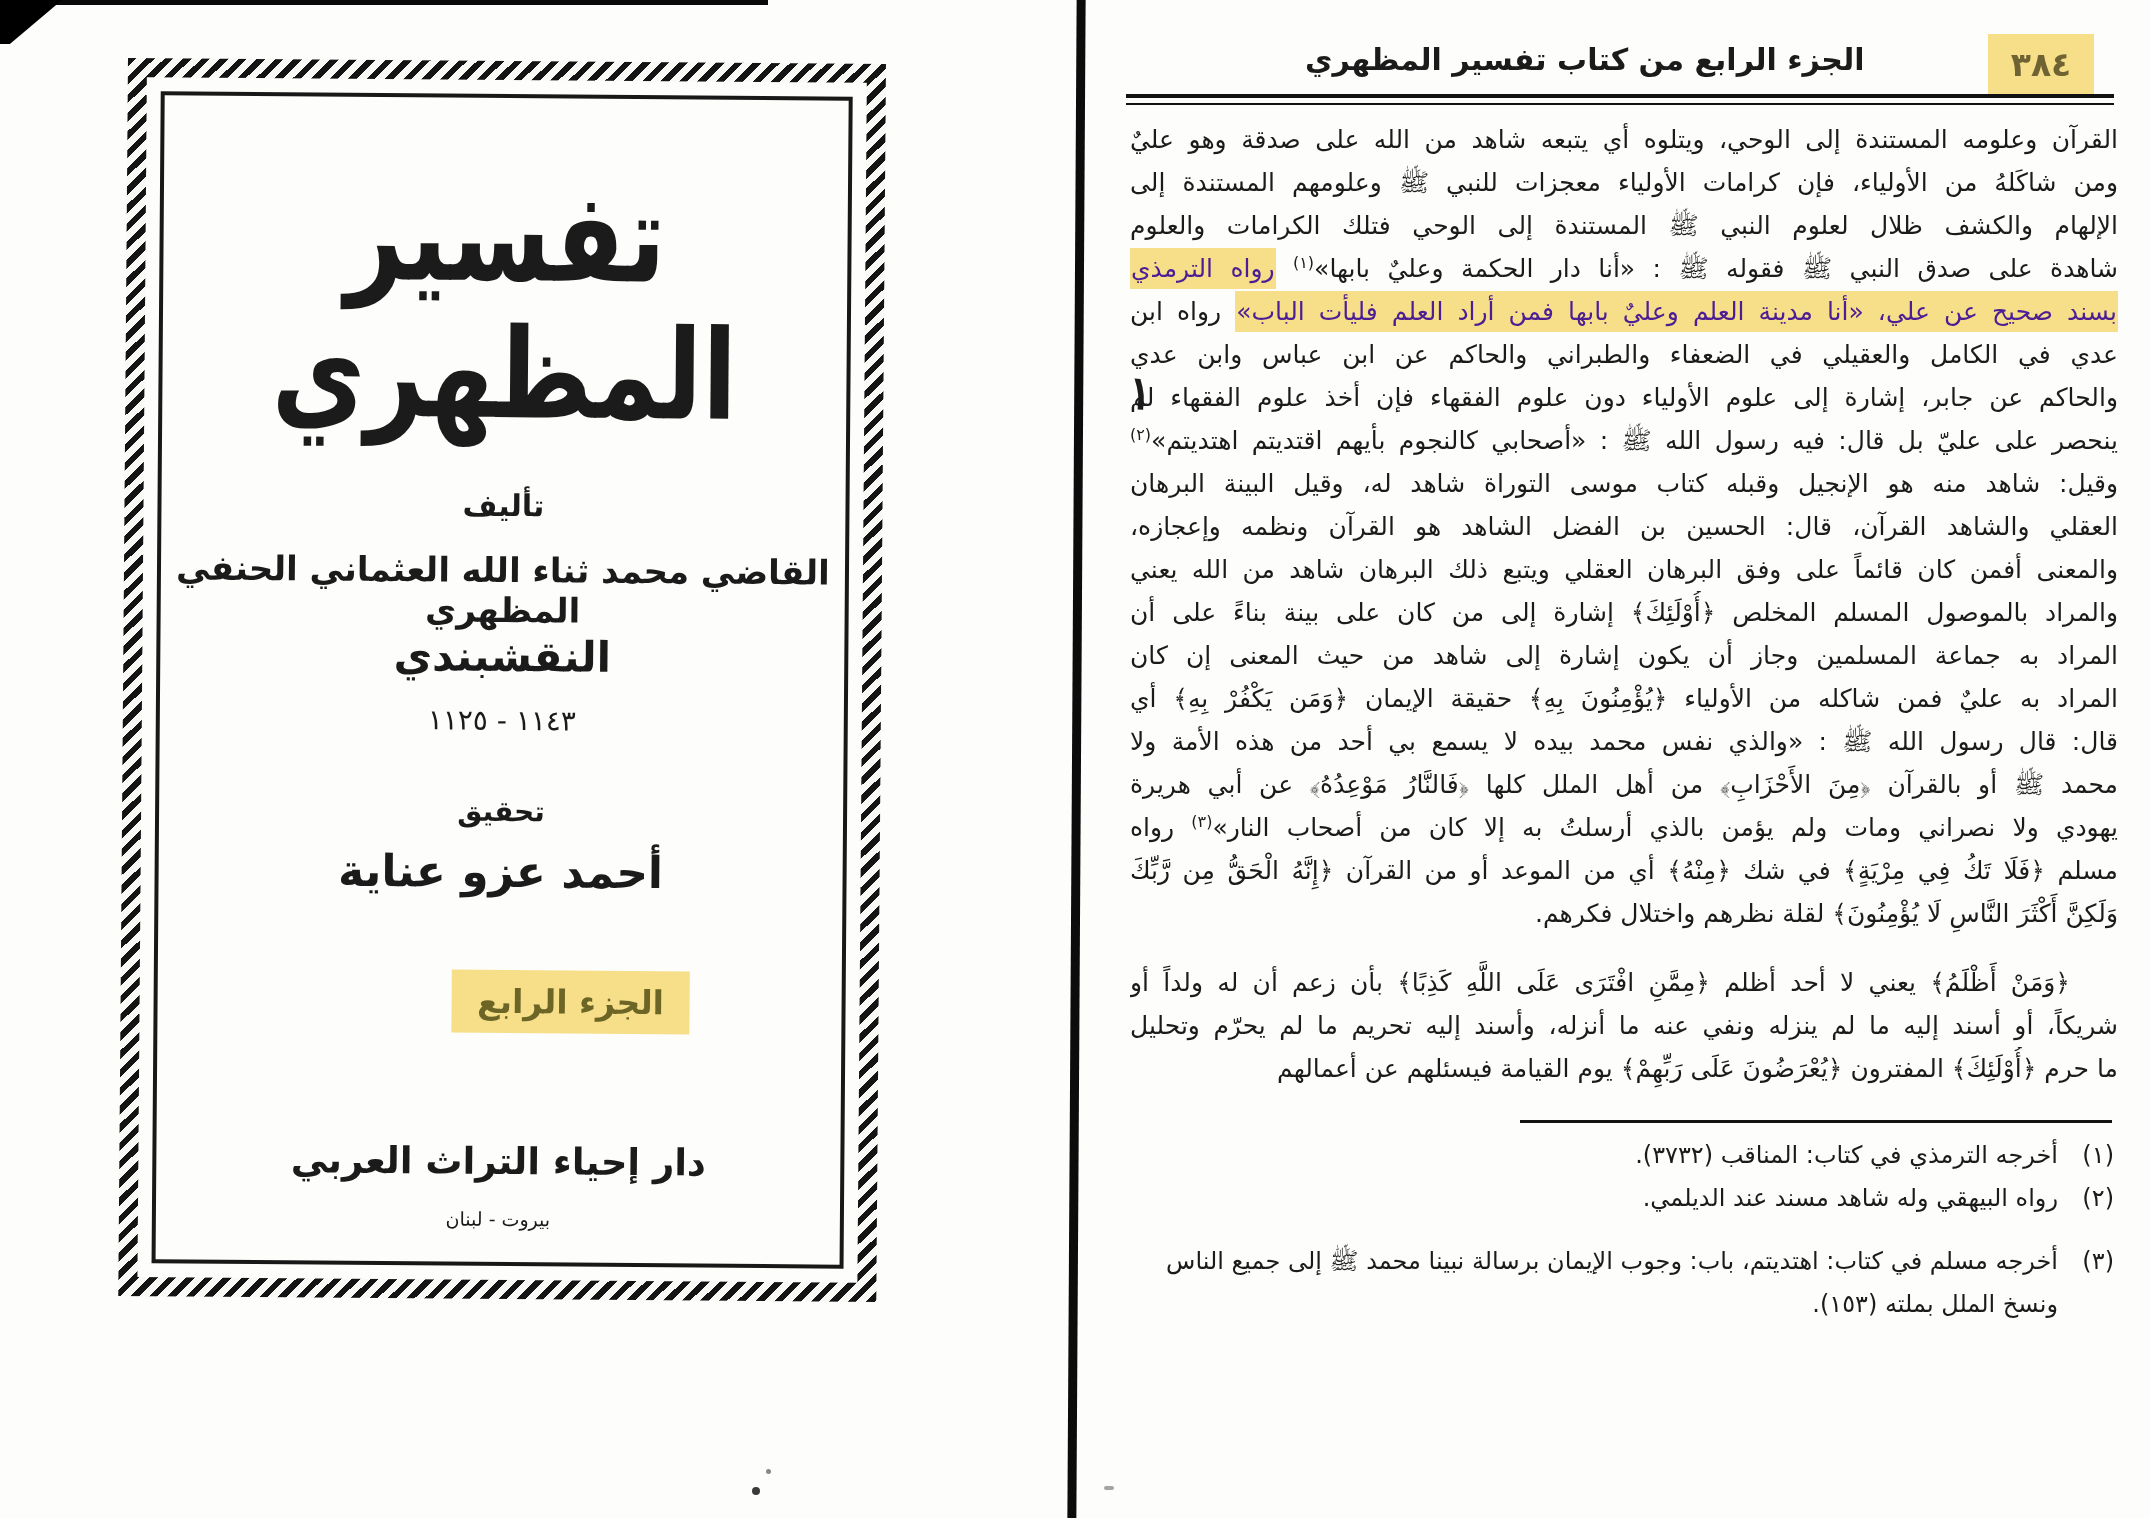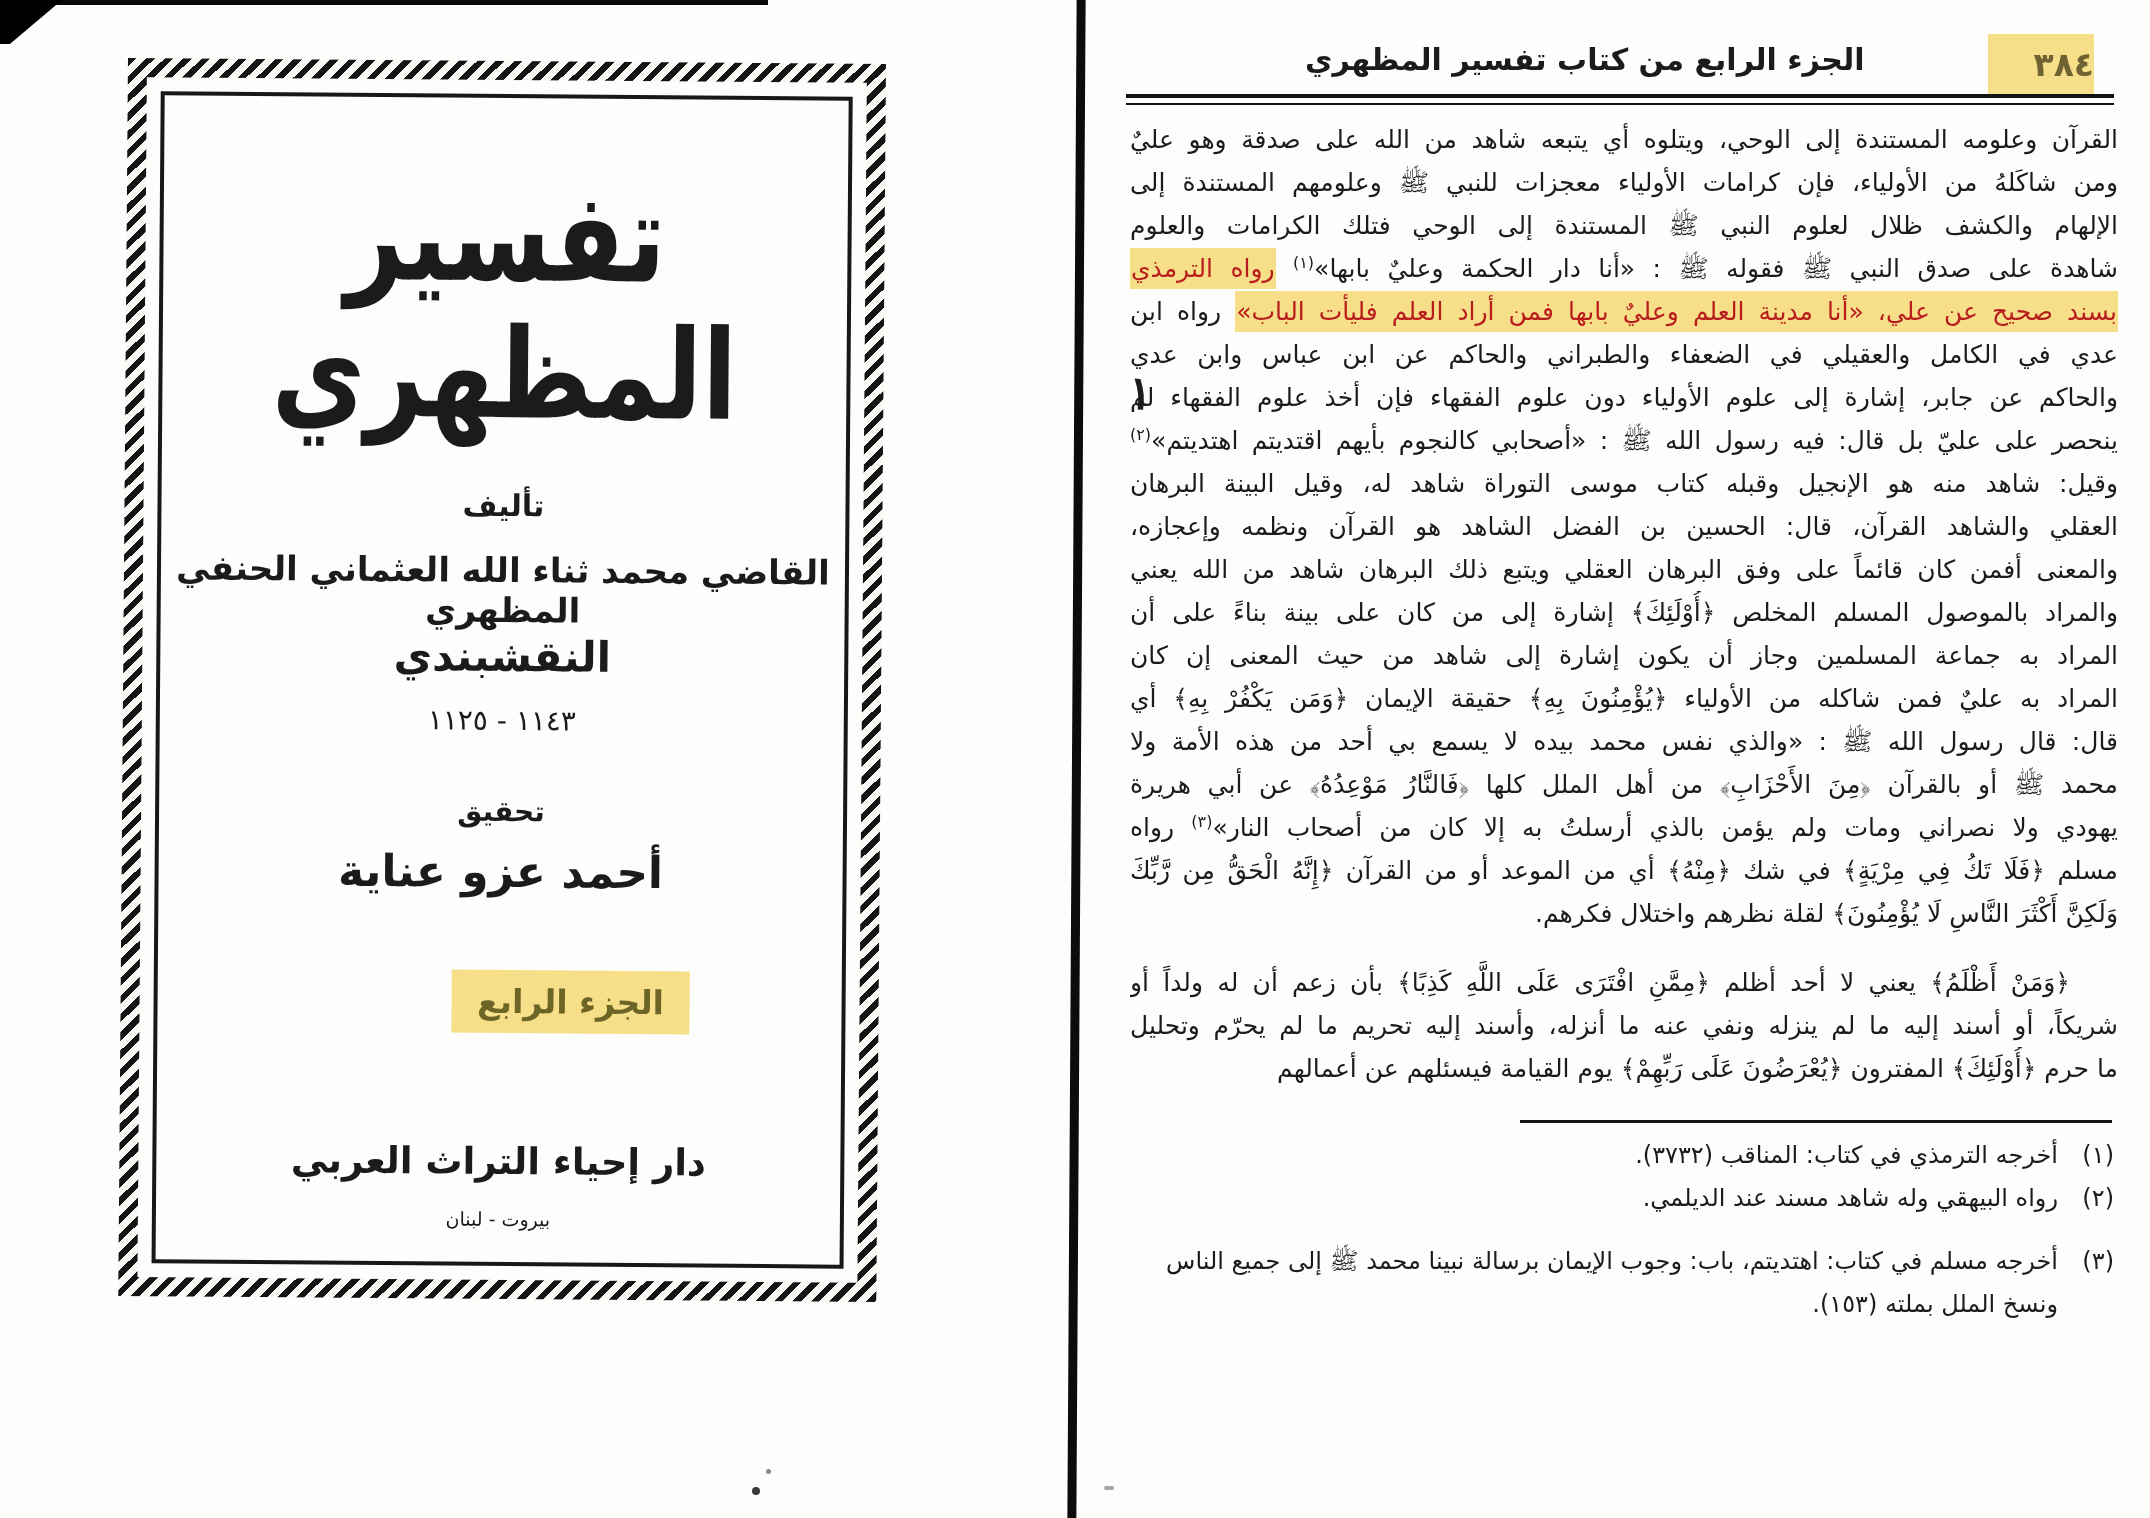--- a/index.html
+++ b/index.html
@@ -33,31 +33,31 @@
   .l-badge-row{top:872px;}
   .l-badge{display:inline-block;position:relative;left:71px;background:#f6df88;color:#6d6526;
            font-size:33px;font-weight:bold;padding:12px 26px;}
   .l-publisher{top:1042px;font-size:37px;font-weight:bold;}
   .l-beirut{top:1110px;font-size:19px;letter-spacing:3px;}
 
   
   .r-header-title{position:absolute;left:1305px;top:42px;font-size:30px;font-weight:bold;
                   direction:rtl;}
   .r-pagenum{position:absolute;left:1988px;top:34px;width:106px;height:62px;background:#f6df88;
-             color:#6f6333;font-size:33px;font-weight:bold;text-align:right;line-height:62px;}
+             color:#6f6333;font-size:33px;font-weight:bold;text-align:center;line-height:62px;}
   .r-rule{position:absolute;left:1126px;top:94px;width:988px;height:5px;
           border-top:4px solid #121212;border-bottom:2px solid #121212;}
   .r-margin-mark{position:absolute;left:1128px;top:366px;font-size:46px;font-weight:bold;
                  font-family:"DejaVu Serif",serif;transform:rotate(5deg);}
   .r-body{position:absolute;left:1130px;top:118px;width:988px;direction:rtl;}
   .bl{height:43px;line-height:43px;font-size:25px;text-align:justify;text-align-last:justify;
       overflow:hidden;white-space:normal;}
   .bl.end{text-align-last:right;}
   .bl.parastart{margin-top:26px;padding-right:48px;}
-  .hl{background:#f6df88;color:#b91c1c;padding:6px 1px;}
+  .hl{background:#f6df88;color:#4c1d95;padding:6px 1px;}
   .sup{font-size:16px;vertical-align:super;line-height:0;}
   .r-fnrule{position:absolute;left:1520px;top:1120px;width:592px;border-top:3px solid #121212;}
   .r-fns{position:absolute;left:1126px;top:1134px;width:988px;direction:rtl;font-size:24px;}
   .fn-row{display:flex;line-height:43px;}
   .fn-row.gap{margin-top:20px;}
   .fn-num{min-width:56px;text-align:right;flex:0 0 auto;}
   .fn-text{flex:1 1 auto;}
 </style>
 </head>
 <body>

